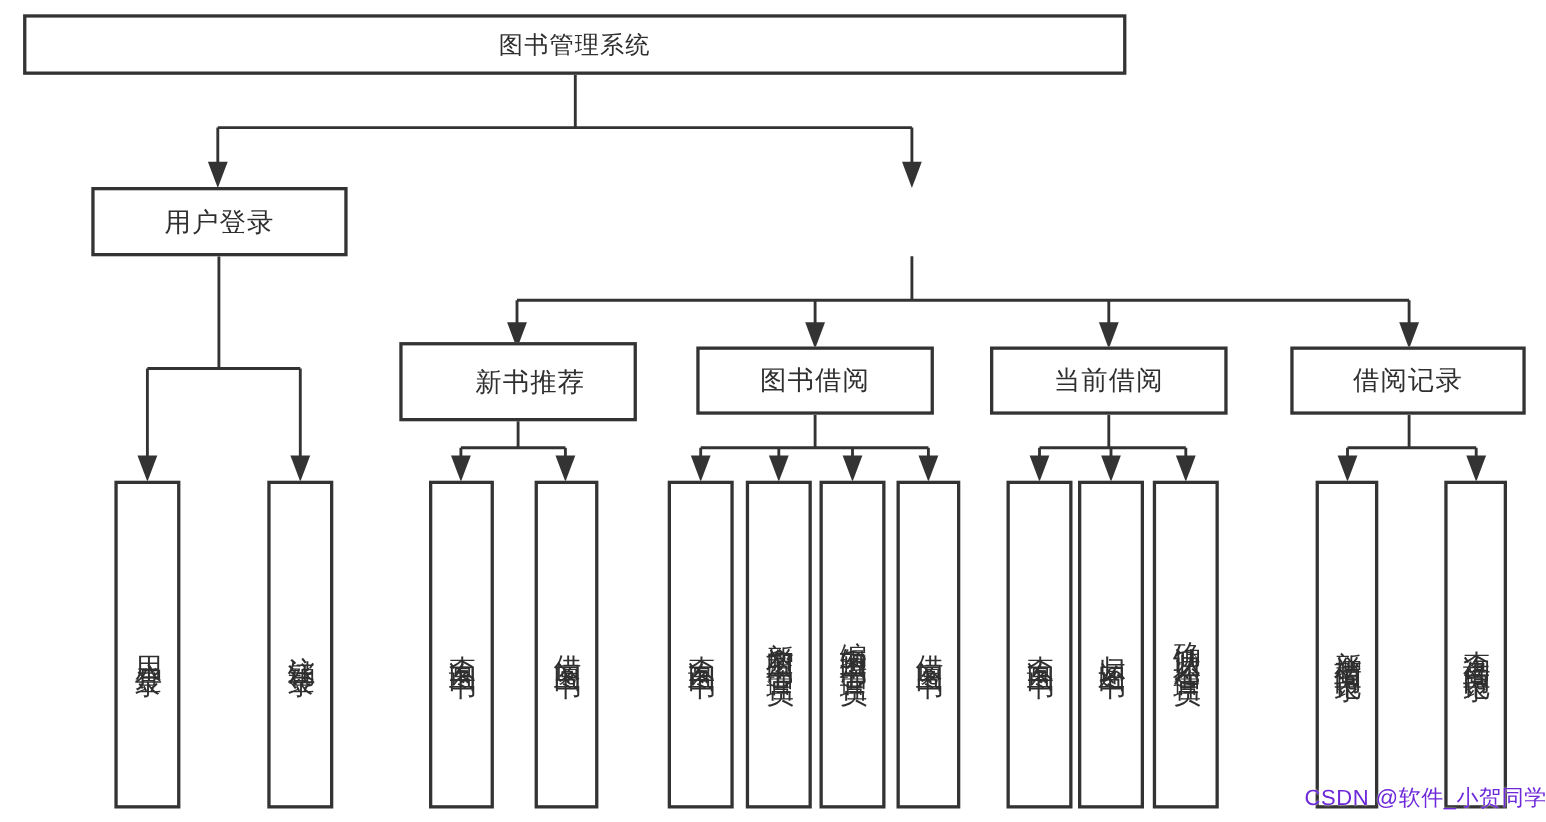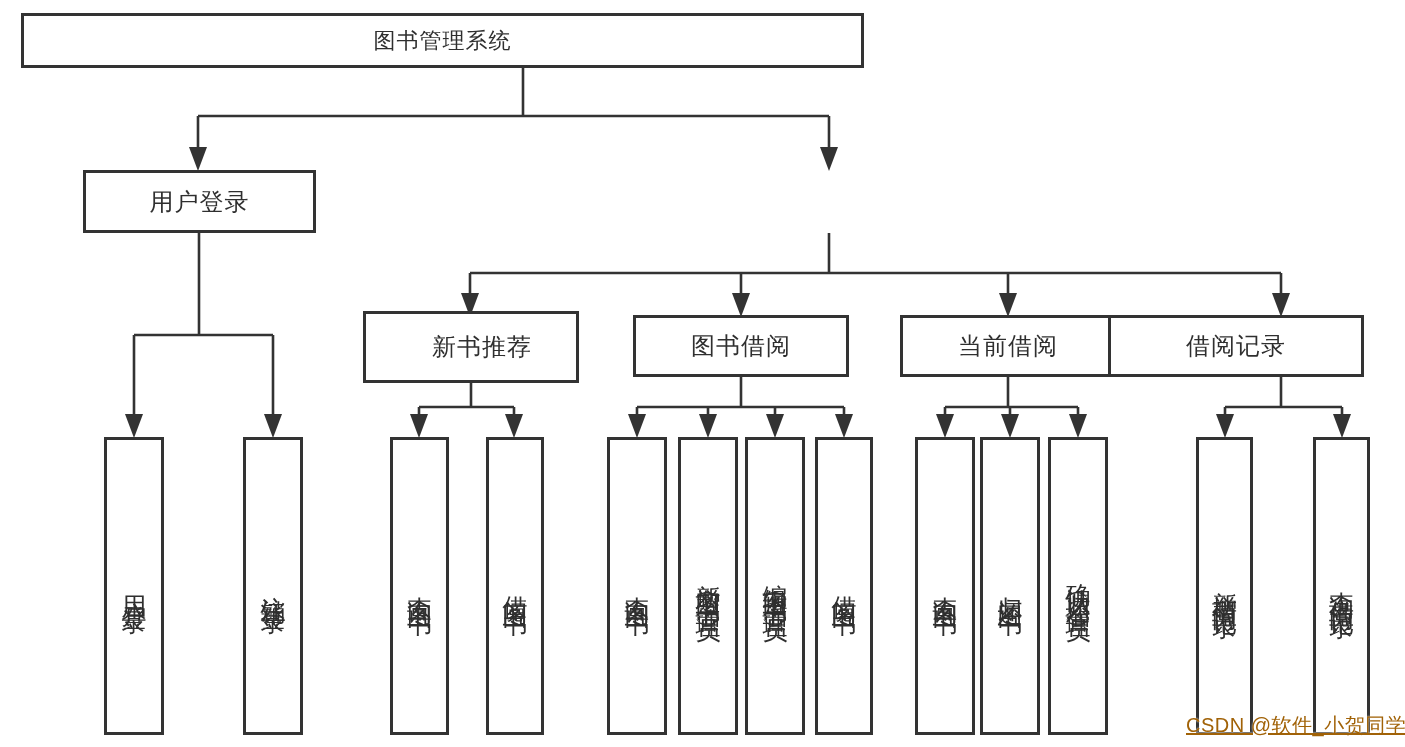--- a/index.html
+++ b/index.html
@@ -40,25 +40,24 @@
     text-orientation: mixed;
     letter-spacing: 5px;
     line-height: 1;
     white-space: nowrap;
   }
   .watermark {
     position: absolute;
     left: 1186px;
     top: 712px;
     font-size: 20px;
-    color: #a16207;
+    color: #6d28d9;
     letter-spacing: 0.5px;
     white-space: nowrap;
     text-shadow: 0 0 2px #ffffff;
-    text-decoration: underline;
   }
 </style>
 </head>
 <body>
 
 <div class="canvas">
 
   <svg class="connectors" width="1405" height="747" viewBox="0 0 1405 747">
     <g stroke="#333333" stroke-width="2.6" fill="none">
 
@@ -99,38 +98,38 @@
 
       <polygon points="936,414 954,414 945,438"></polygon>
       <polygon points="1001,414 1019,414 1010,438"></polygon>
       <polygon points="1069,414 1087,414 1078,438"></polygon>
 
       <polygon points="1216,414 1234,414 1225,438"></polygon>
       <polygon points="1333,414 1351,414 1342,438"></polygon>
     </g>
   </svg>
 
-  <div class="node title-node" style="left:21px; top:13px; width:843px; height:55px;">
+  <div class="node title-node" style="left:21px; top:13px; width:1003px; height:55px;">
     <span>图书管理系统</span>
   </div>
 
   <div class="node h-node" style="left:83px; top:170px; width:233px; height:63px;">
     <span>用户登录</span>
   </div>
 
   <div class="node h-node" style="left:363px; top:311px; width:216px; height:72px;padding-left:22px;">
     <span>新书推荐</span>
   </div>
   <div class="node h-node" style="left:900px; top:315px; width:216px; height:62px;">
     <span>当前借阅</span>
   </div>
   <div class="node h-node" style="left:633px; top:315px; width:216px; height:62px;">
     <span>图书借阅</span>
   </div>
-  <div class="node h-node" style="left:1108px; top:315px; width:256px; height:62px;">
+  <div class="node h-node" style="left:1173px; top:315px; width:214px; height:62px;">
     <span>借阅记录</span>
   </div>
 
   <div class="node v-node" style="left:104px; top:437px; width:60px; height:298px;">
     <span class="v-text">用户登录</span>
   </div>
   <div class="node v-node" style="left:243px; top:437px; width:60px; height:298px;">
     <span class="v-text">注销登录</span>
   </div>
 

